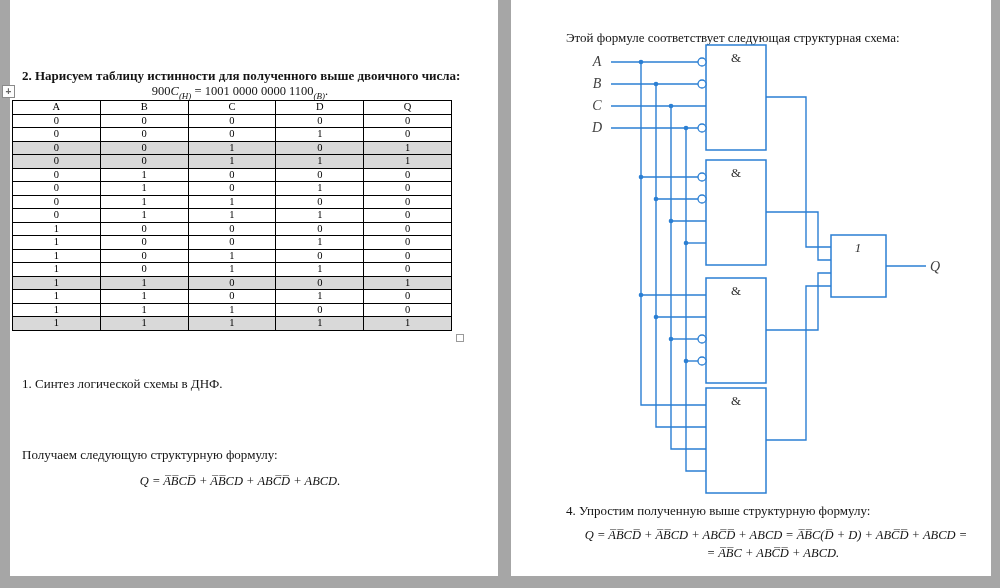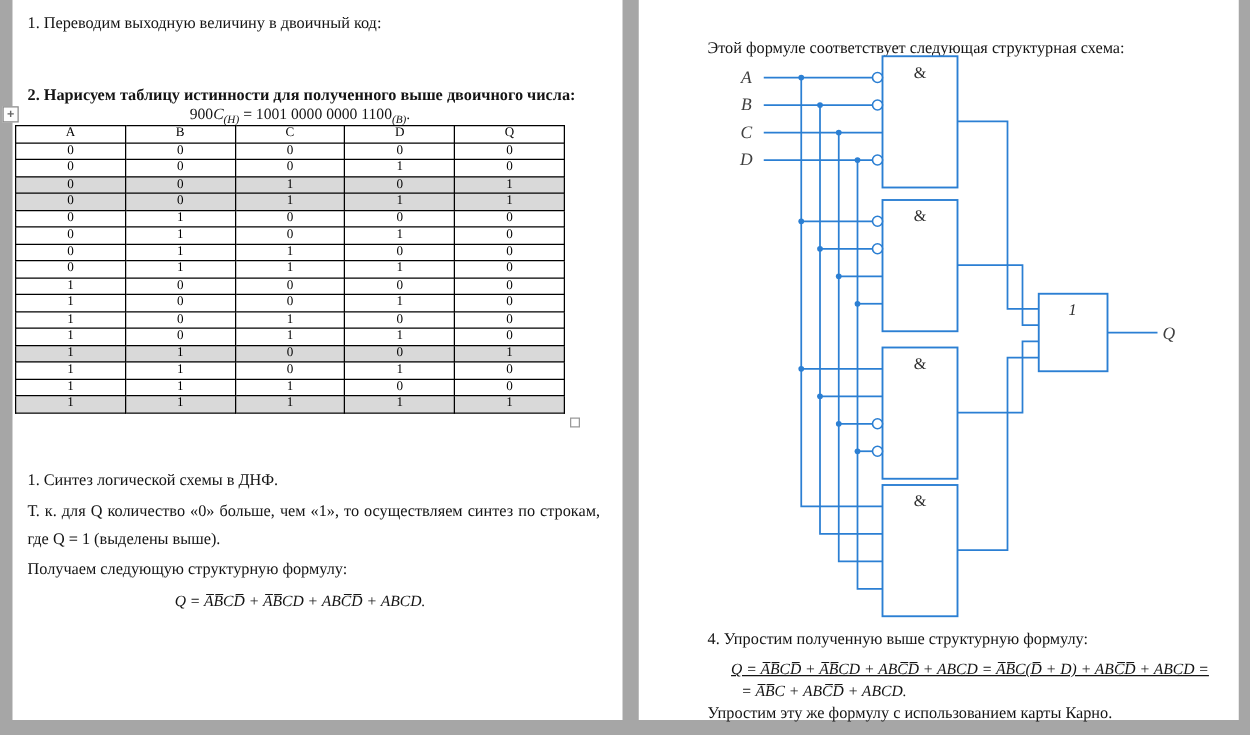--- a/index.html
+++ b/index.html
@@ -7,21 +7,21 @@
               font-family:"Liberation Serif", serif; }
   .canvas { position:relative; width:1000px; height:588px; background:#a6a6a6; overflow:hidden; }
 
   .page { position:absolute; top:0; height:576px; background:#fff; }
   .page-left  { left:10px;  width:488px; }
   .page-right { left:511px; width:480px; }
 
   .h, .para, .formula { position:absolute; color:#141414; font-size:13px; }
   .h { white-space:nowrap; }
   .para { text-align:justify; line-height:1.7; }
-  .formula { font-size:12.5px; line-height:1.5; }
+  .formula { font-size:12.5px; line-height:1.5;text-align:center; }
   .formula i { font-style:italic; }
   .fc { text-align:center; }
   sub { font-size:9px; font-style:italic; }
 
   
   table.truth { position:absolute; left:2px; top:100px; width:440px;
                 border-collapse:collapse; table-layout:fixed; }
   table.truth th, table.truth td { border:1px solid #000; font-weight:normal;
                 font-size:10.5px; text-align:center; height:12.5px; line-height:12.5px; padding:0; }
   table.truth tr.hl { background:var(--hl, #d9d9d9); }
@@ -42,21 +42,20 @@
   .circuit text.gsym { font:13px "Liberation Serif", serif; fill:#303030; text-anchor:middle; }
   .circuit text.orsym { font:italic 13px "Liberation Serif", serif; fill:#303030; text-anchor:middle; }
 </style>
 </head>
 <body>
 
 <div class="canvas">
 
   <div class="page page-left">
 
-    <div class="h" style="left:12px; top:10px;">1. Переводим выходную величину в двоичный код:</div>
 
     <div class="formula fc" style="left:10px; top:38px; width:440px;margin-top:44px;"><span>900</span><i>C</i><sub>(H)</sub><span> = 1001 0000 0000 1100</span><sub>(B)</sub><span>.</span></div>
 
     <div class="h" style="left:12px; top:68px;font-weight:bold;">2. Нарисуем таблицу истинности для полученного выше двоичного числа:</div>
 
     <table class="truth">
       <thead>
         <tr>
             <th>A</th>
             <th>B</th>
@@ -178,21 +177,20 @@
             <td>1</td>
             <td>1</td>
           </tr>
         </tbody>
     </table>
 
     <div class="resize-handle"></div>
 
     <div class="h" style="left:12px; top:376px;">1. Синтез логической схемы в ДНФ.</div>
 
-    <div class="para" style="left:12px; top:398px; width:458px;">Т. к. для Q количество «0» больше, чем «1», то осуществляем синтез по строкам, где Q = 1 (выделены выше).</div>
 
     <div class="h" style="left:12px; top:447px;text-align:center;">Получаем следующую структурную формулу:</div>
 
     <div class="formula fc" style="left:10px; top:472px; width:440px;"><i>Q = A̅B̅CD̅ + A̅B̅CD + ABC̅D̅ + ABCD.</i></div>
   </div>
 
   <div class="move-handle">+</div>
 
   <div class="page page-right">
 
@@ -274,20 +272,19 @@
       <g>
         <rect class="gate" x="260" y="205" width="55" height="62"></rect>
         <text class="orsym" x="287" y="222">1</text>
       </g>
 
       <text class="inlabel" x="364" y="241">Q</text>
     </svg>
 
     <div class="h" style="left:55px; top:503px;">4. Упростим полученную выше структурную формулу:</div>
 
-    <div class="formula" style="left:50px; top:526px; width:430px; text-align:center;text-decoration:underline;"><i>Q = A̅B̅CD̅ + A̅B̅CD + ABC̅D̅ + ABCD = A̅B̅C(D̅ + D) + ABC̅D̅ + ABCD =</i></div>
+    <div class="formula" style="left:50px; top:526px; width:430px; text-align:center;"><i>Q = A̅B̅CD̅ + A̅B̅CD + ABC̅D̅ + ABCD = A̅B̅C(D̅ + D) + ABC̅D̅ + ABCD =</i></div>
 
     <div class="formula" style="left:82px; top:544px; width:360px;"><i>= A̅B̅C + ABC̅D̅ + ABCD.</i></div>
 
-    <div class="h" style="left:55px; top:562px;">Упростим эту же формулу с использованием карты Карно.</div>
   </div>
 
 </div>
 
 </body></html>

